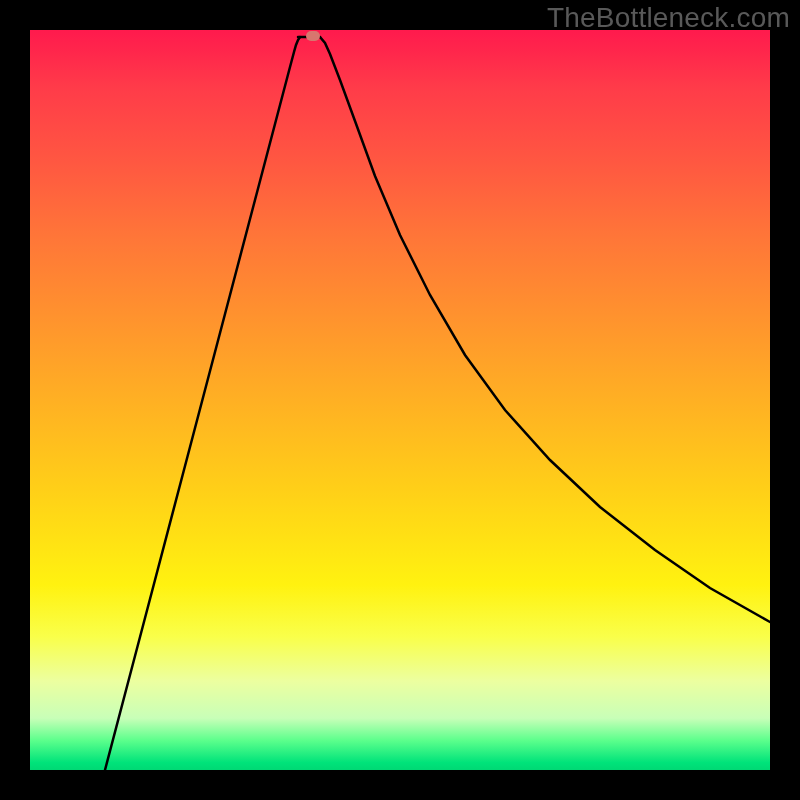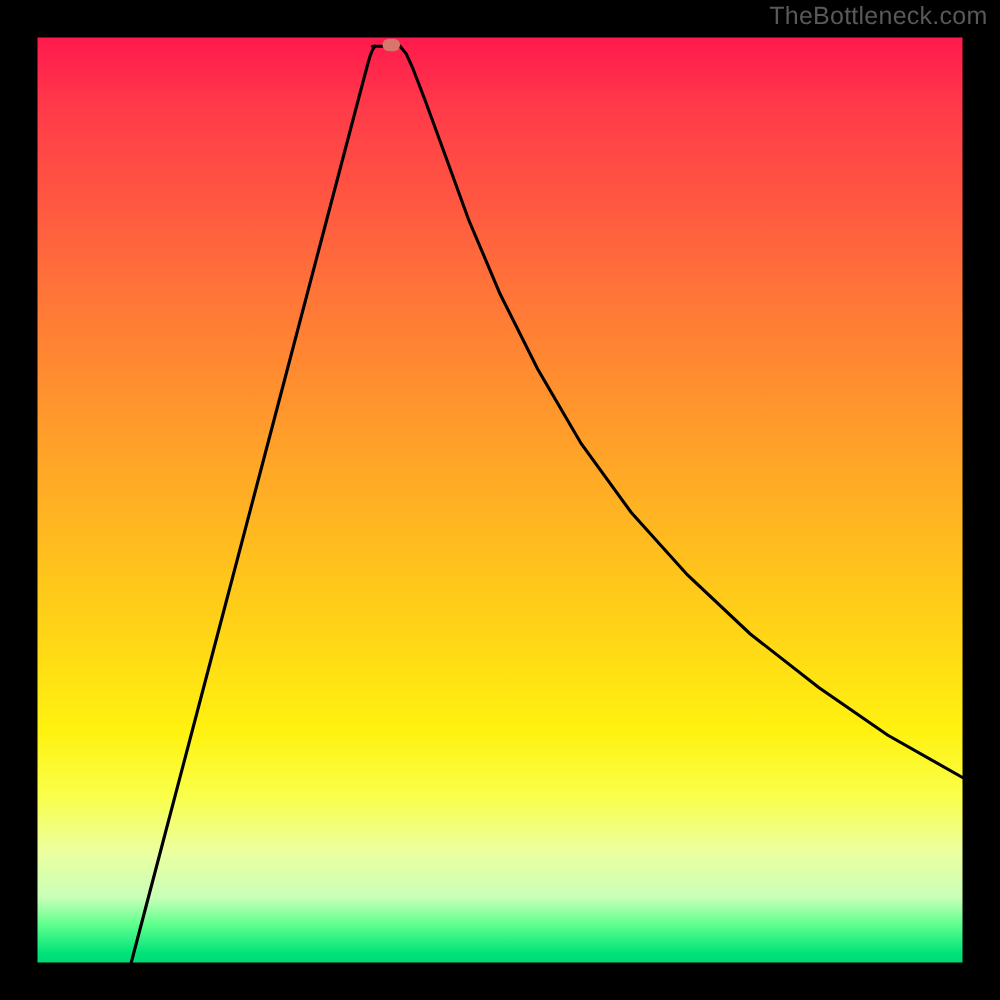--- a/index.html
+++ b/index.html
@@ -15,21 +15,21 @@
     position: relative;
     width: 800px;
     height: 800px;
     background: #000;
   }
   .watermark {
     position: absolute;
     top: 2px;
     right: 10px;
     color: #595959;
-    font-size: 20px;
+    font-size: 28px;
     font-weight: 500;
     letter-spacing: 0.2px;
     user-select: none;
   }
   .plot {
     position: absolute;
     left: 30px;
     top: 30px;
     width: 740px;
     height: 740px;

